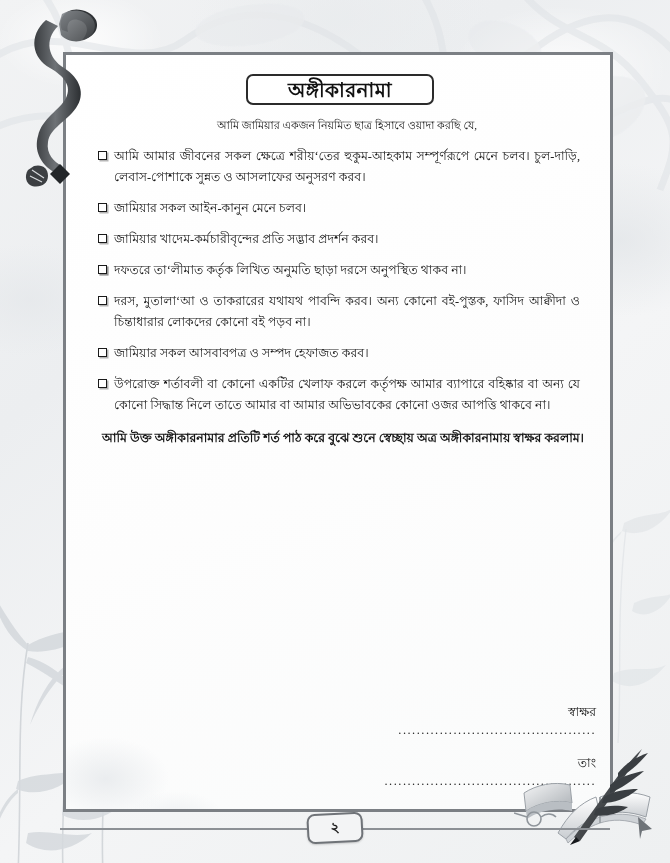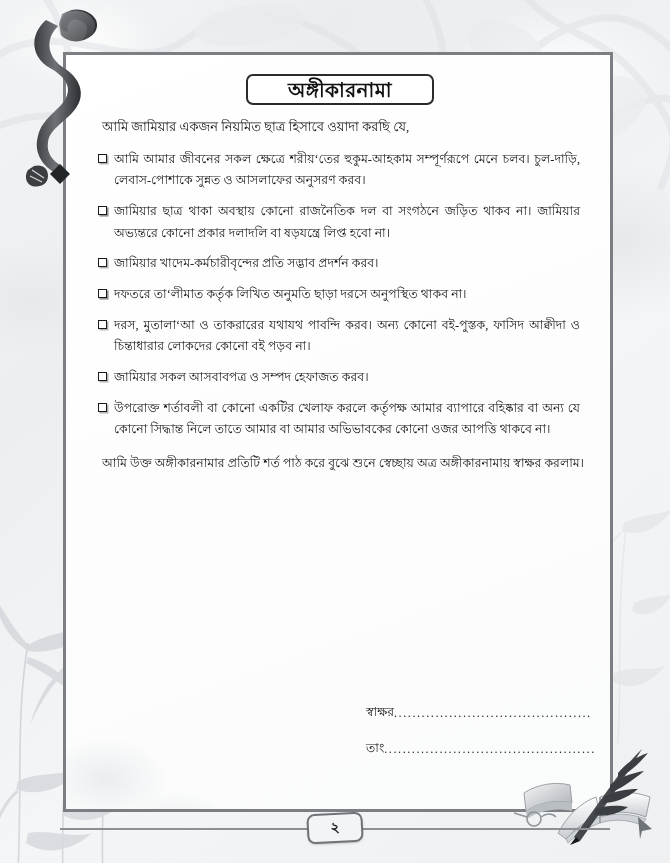--- a/index.html
+++ b/index.html
@@ -124,24 +124,25 @@
     position: absolute;
     left: 0;
     top: 62px;
     width: 550px;
     padding: 0 24px 0 20px;
     box-sizing: border-box;
     color: #141414;
   }
 
   .intro {
-    font-size: 13px;
+    font-size: 11px;
     line-height: 1.55;
     margin: 0 0 11px 16px;
     color: #141414;
+    text-align: center;
   }
 
   ul.terms {
     list-style: none;
     margin: 12px;
     padding: 0;
   }
   ul.terms > li {
     position: relative;
     padding-left: 16px;
@@ -165,36 +166,38 @@
   ul.terms > li.bold {
     font-weight: 700;
   }
 
   .closing {
     font-size: 12.4px;
     line-height: 1.72;
     text-align: justify;
     margin: 0 0 0 16px;
     color: #141414;
+    font-weight: bold;
   }
 
   
   .sign-block {
     position: absolute;
     left: 300px;
     top: 648px;
     width: 230px;
   }
   .sign-row {
     display: flex;
-    align-items: center;
+    align-items: flex-end;
     font-size: 12.4px;
     color: #141414;
     margin-bottom: 16px;
     white-space: nowrap;
+    flex-direction: column;
   }
   .sign-row .lbl { flex: 0 0 auto; }
   .sign-row .dots {
     flex: 1 1 auto;
     overflow: hidden;
     letter-spacing: 1.5px;
     color: #2a2a2a;
   }
 
   
@@ -295,22 +298,21 @@
       <div class="title-box">
         <span class="title-text">অঙ্গীকারনামা</span>
       </div>
 
       <div class="body">
         <p class="intro">আমি জামিয়ার একজন নিয়মিত ছাত্র হিসাবে ওয়াদা করছি যে,</p>
 
         <ul class="terms" id="terms-list">
 
         <li><span class="marker"></span><span>আমি আমার জীবনের সকল ক্ষেত্রে শরীয়‘তের হুকুম-আহকাম সম্পূর্ণরূপে মেনে চলব। চুল-দাড়ি, লেবাস-পোশাকে সুন্নত ও আসলাফের অনুসরণ করব।</span></li>
-            <li><span class="marker"></span></li>
-            <li><span class="marker"></span><span>জামিয়ার ছাত্র থাকা অবস্থায় কোনো রাজনৈতিক দল বা সংগঠনে জড়িত থাকব না। জামিয়ার অভ্যন্তরে কোনো প্রকার দলাদলি বা ষড়যন্ত্রে লিপ্ত হবো না।</span></li>
+            <li><span class="marker"></span><span>জামিয়ার সকল আইন-কানুন মেনে চলব।</span></li>
             <li><span class="marker"></span><span>জামিয়ার খাদেম-কর্মচারীবৃন্দের প্রতি সদ্ভাব প্রদর্শন করব।</span></li>
             <li><span class="marker"></span></li>
             <li><span class="marker"></span><span>দফতরে তা‘লীমাত কর্তৃক লিখিত অনুমতি ছাড়া দরসে অনুপস্থিত থাকব না।</span></li>
             <li><span class="marker"></span><span>দরস, মুতালা‘আ ও তাকরারের যথাযথ পাবন্দি করব। অন্য কোনো বই-পুস্তক,  ফাসিদ আক্বীদা ও চিন্তাধারার লোকদের কোনো বই পড়ব না।</span></li>
             <li><span class="marker"></span><span>জামিয়ার সকল আসবাবপত্র ও সম্পদ হেফাজত করব।</span></li>
             <li><span class="marker"></span><span>উপরোক্ত শর্তাবলী বা কোনো একটির খেলাফ করলে কর্তৃপক্ষ আমার ব্যাপারে বহিষ্কার বা অন্য যে কোনো সিদ্ধান্ত নিলে তাতে আমার বা আমার অভিভাবকের কোনো ওজর আপত্তি থাকবে না।</span></li>
           </ul>
 
         <p class="closing">আমি উক্ত অঙ্গীকারনামার প্রতিটি শর্ত পাঠ করে বুঝে শুনে স্বেচ্ছায় অত্র অঙ্গীকারনামায় স্বাক্ষর করলাম।</p>
       </div>

